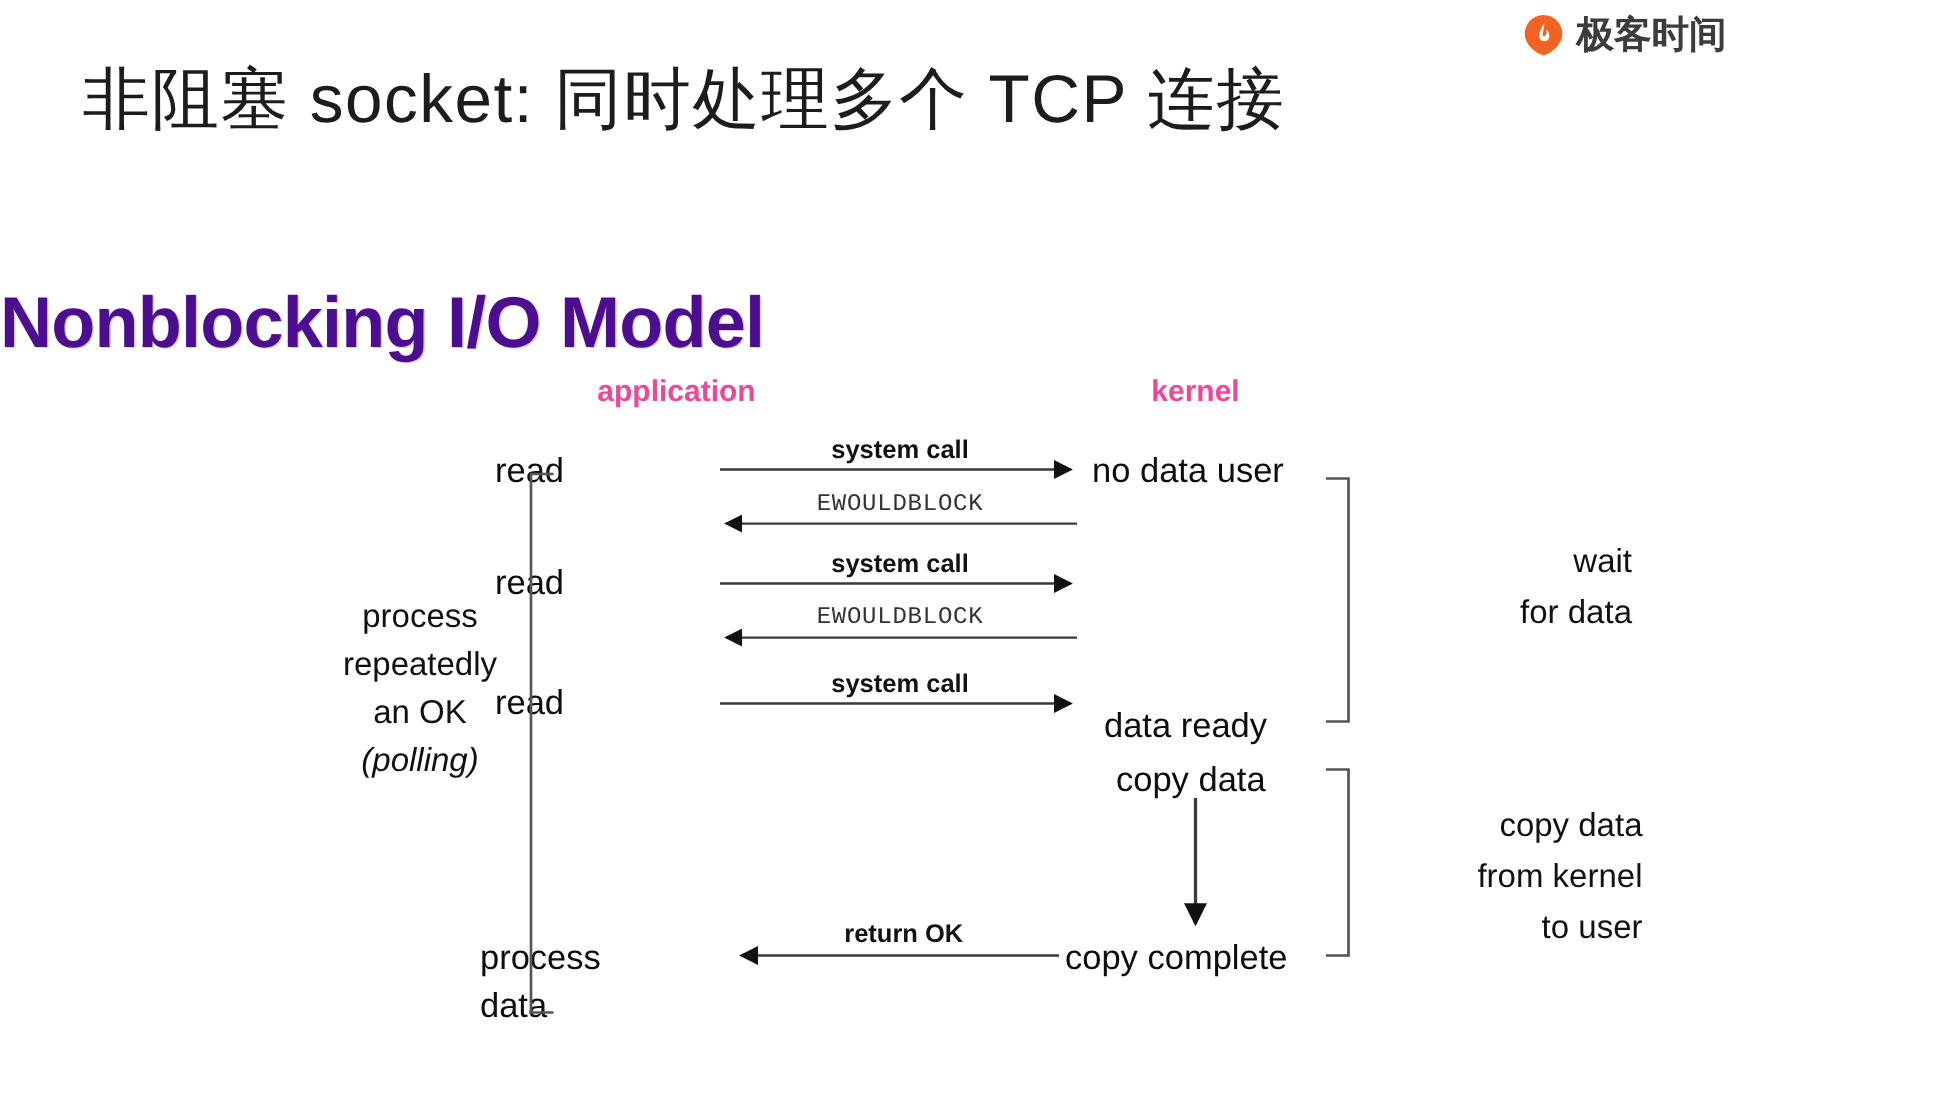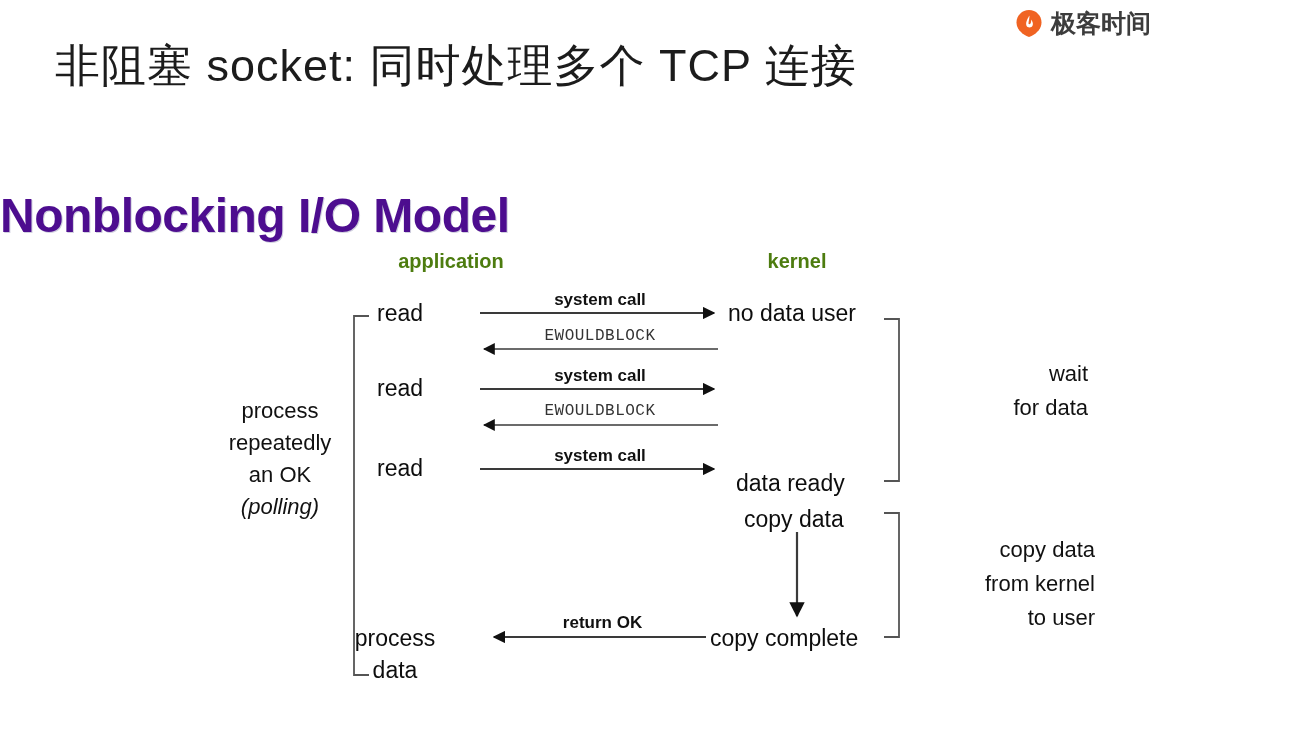--- a/index.html
+++ b/index.html
@@ -77,31 +77,31 @@
     font-size: 48px;
     font-weight: bold;
     color: #4d0d8f;
     letter-spacing: -0.5px;
     text-shadow: 1px 1px 0 rgba(120,120,160,0.35);
   }
 
   .col-head {
     font-size: 20px;
     font-weight: bold;
-    color: #4d7c0f;
+    color: #ec4899;
   }
   #head-application { left: 378px; top: 250px; width: 146px; text-align: center; }
   #head-kernel      { left: 724px; top: 250px; width: 146px; text-align: center; }
 
   .node {
     font-size: 23px;
     font-weight: normal;
     color: #0d0d0d;
   }
-  .node-r { text-align: center; }
+  .node-r { text-align: left; }
   .node-l { text-align: left; }
 
   #node-read-1      { left: 330px; top: 300px; width: 140px; }
   #node-read-2      { left: 330px; top: 375px; width: 140px; }
   #node-read-3      { left: 330px; top: 455px; width: 140px; }
   #node-process     { left: 320px; top: 625px; width: 150px; }
   #node-process-2   { left: 320px; top: 657px; width: 150px; }
 
   #node-nodataready { left: 728px; top: 300px; }
   #node-dataready   { left: 736px; top: 470px; }

